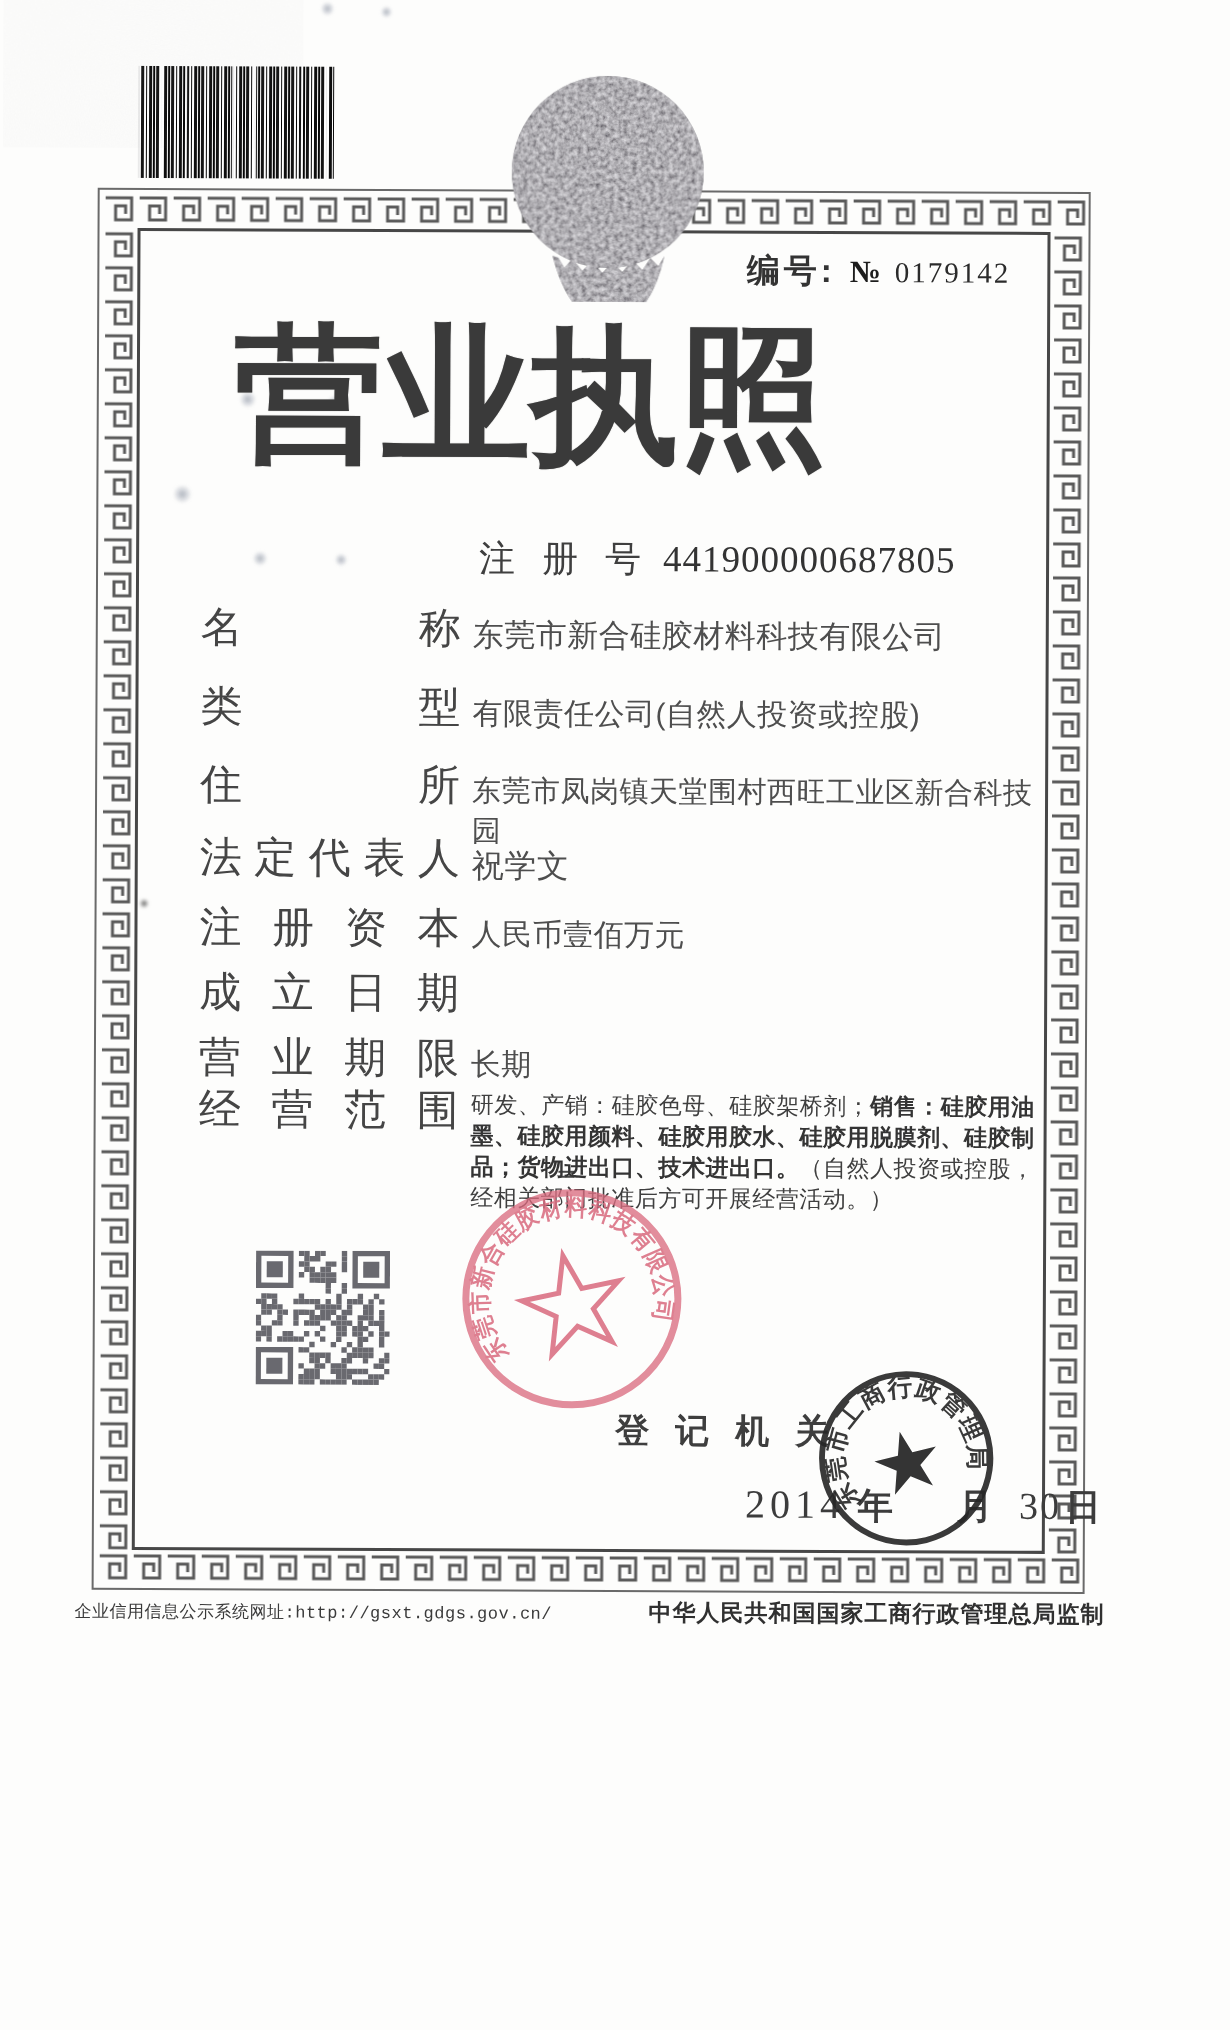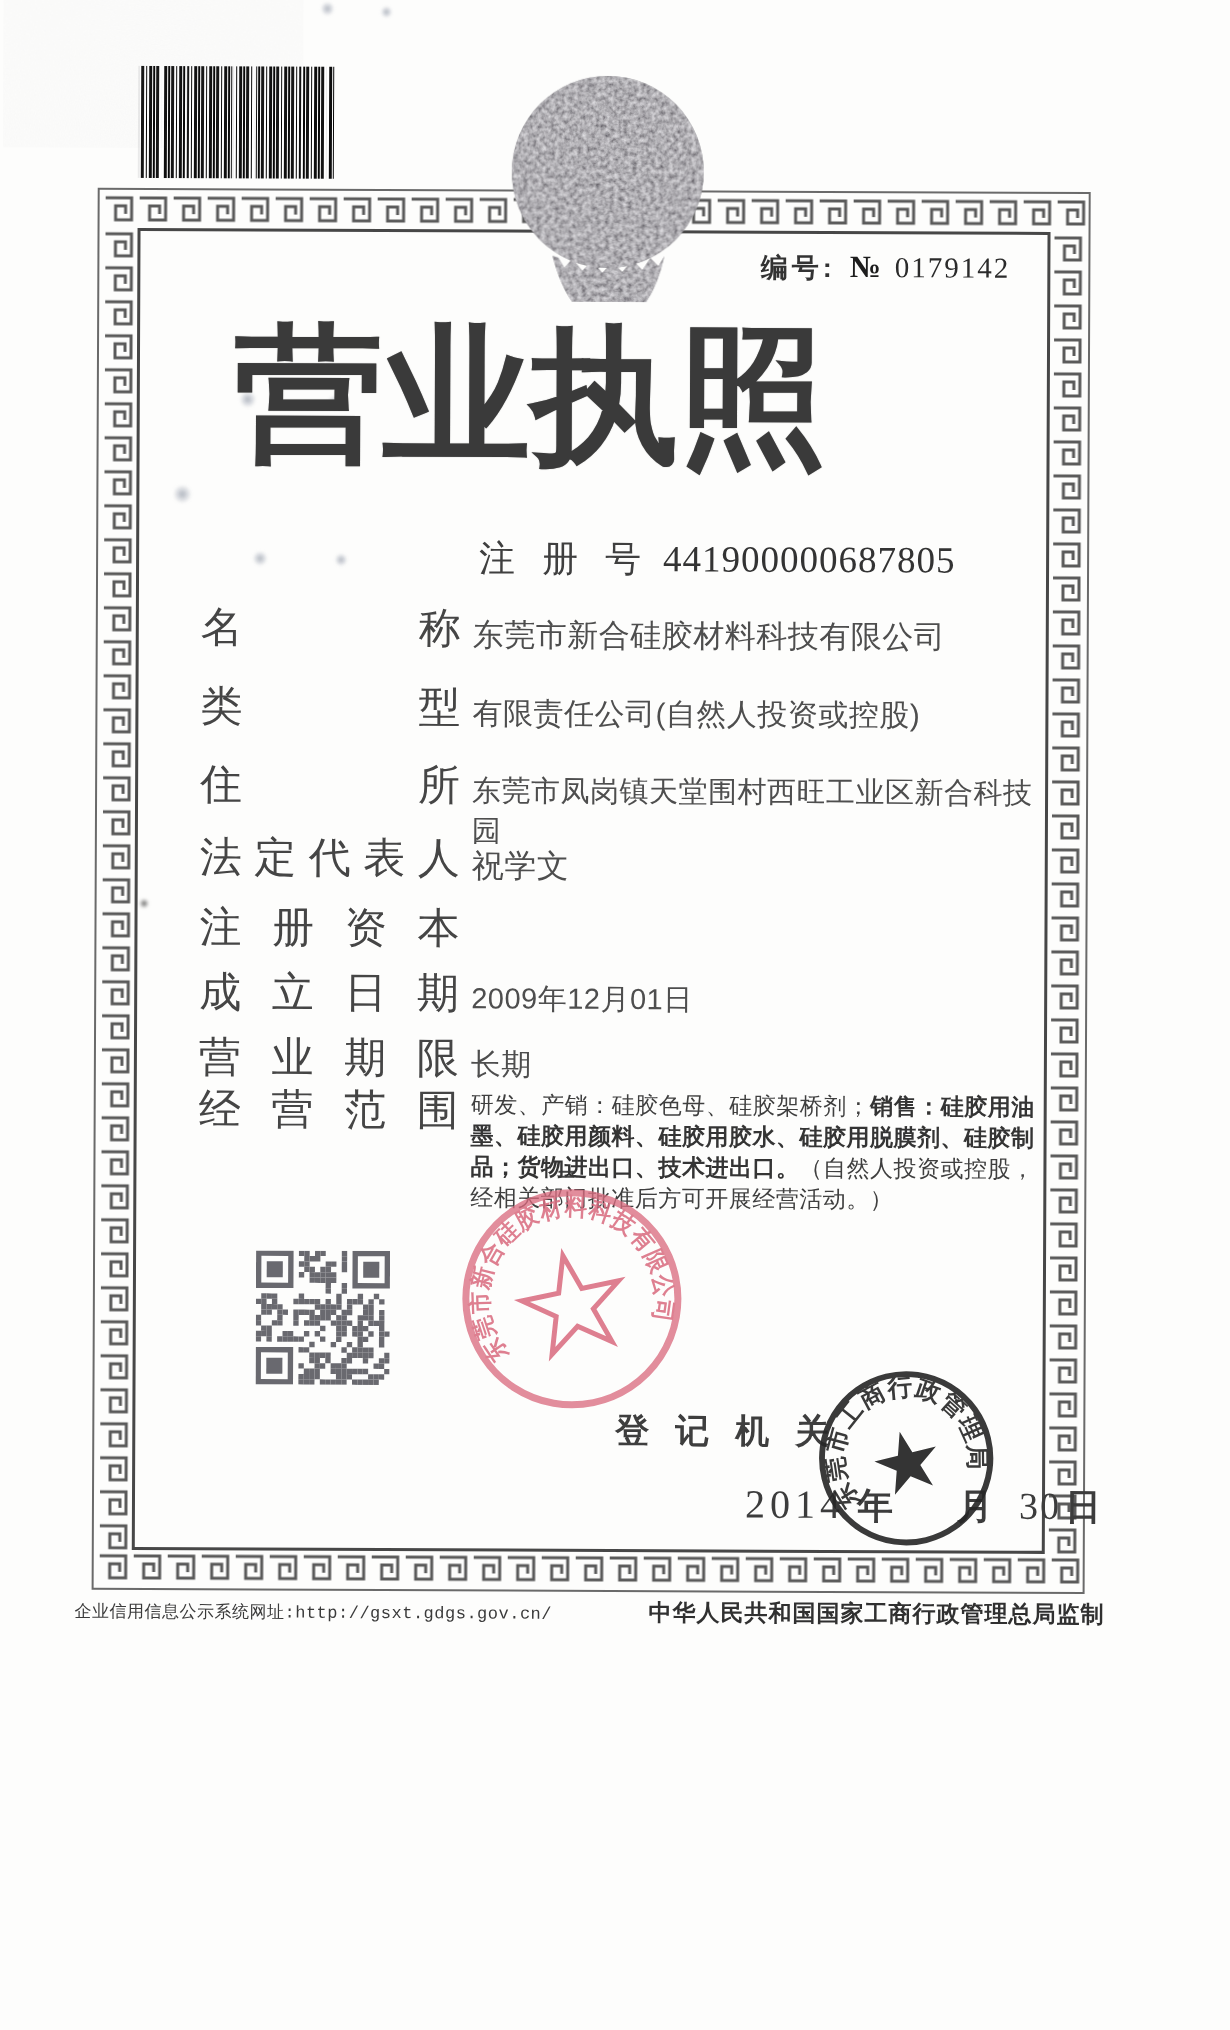--- a/index.html
+++ b/index.html
@@ -39,21 +39,21 @@
   .strip.left{left:2px;top:38px;bottom:38px;width:36px;}
   .strip.right{right:2px;top:38px;bottom:38px;width:36px;}
   .strip svg{width:100%;height:100%;display:block;}
 
   
   .emblem{position:absolute;left:498px;top:70px;width:216px;height:238px;z-index:3;}
 
   
   .serial{position:absolute;left:600px;top:248px;width:408px;z-index:2;
           display:flex;justify-content:flex-end;align-items:baseline;gap:14px;}
-  .serial .lbl{font-size:27px;font-weight:600;letter-spacing:4px;color:#333;}
+  .serial .lbl{font-size:33px;font-weight:600;letter-spacing:4px;color:#333;}
   .serial .nosym{font-size:31px;font-weight:800;font-family:"Liberation Serif",serif;color:#1d1d1d;}
   .serial .num{font-size:29px;font-family:Liberation Serif, serif;letter-spacing:2px;color:#2b2b2b;}
 
   
   .title{position:absolute;left:233px;top:322px;width:545px;z-index:2;
          display:flex;justify-content:space-between;
          font-size:148px;font-weight:800;color:#3a3a3a;line-height:1;
          text-shadow:0 0 1px rgba(120,120,120,.8);}
 
   
@@ -232,29 +232,29 @@
       </span>
     <span class="fvalue" style="font-size:32px">祝学文</span>
   </div>
   <div class="row" style="top:906px">
     <span class="flabel spread">
         <span>注</span>
         <span>册</span>
         <span>资</span>
         <span>本</span>
       </span>
+    <span class="fvalue" style="font-size:30px">人民币壹佰万元</span>
   </div>
   <div class="row" style="top:971px">
     <span class="flabel spread">
         <span>成</span>
         <span>立</span>
         <span>日</span>
         <span>期</span>
       </span>
-    <span class="fvalue">2009年12月01日</span>
   </div>
   <div class="row" style="top:1036px">
     <span class="flabel spread">
         <span>营</span>
         <span>业</span>
         <span>期</span>
         <span>限</span>
       </span>
     <span class="fvalue" style="font-size:30px">长期</span>
   </div>

